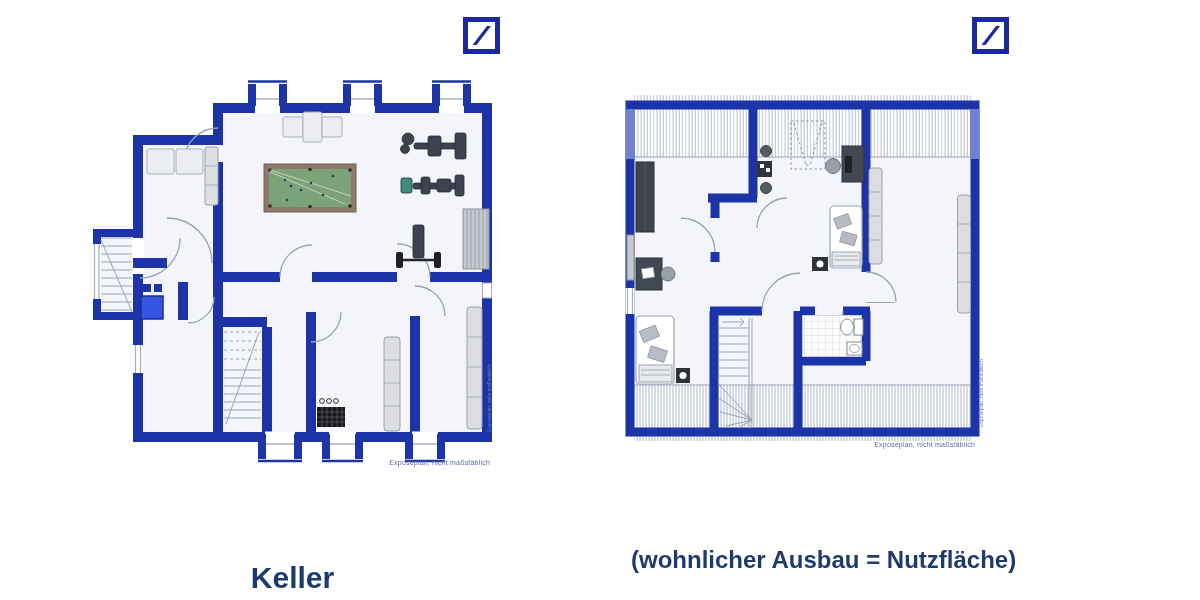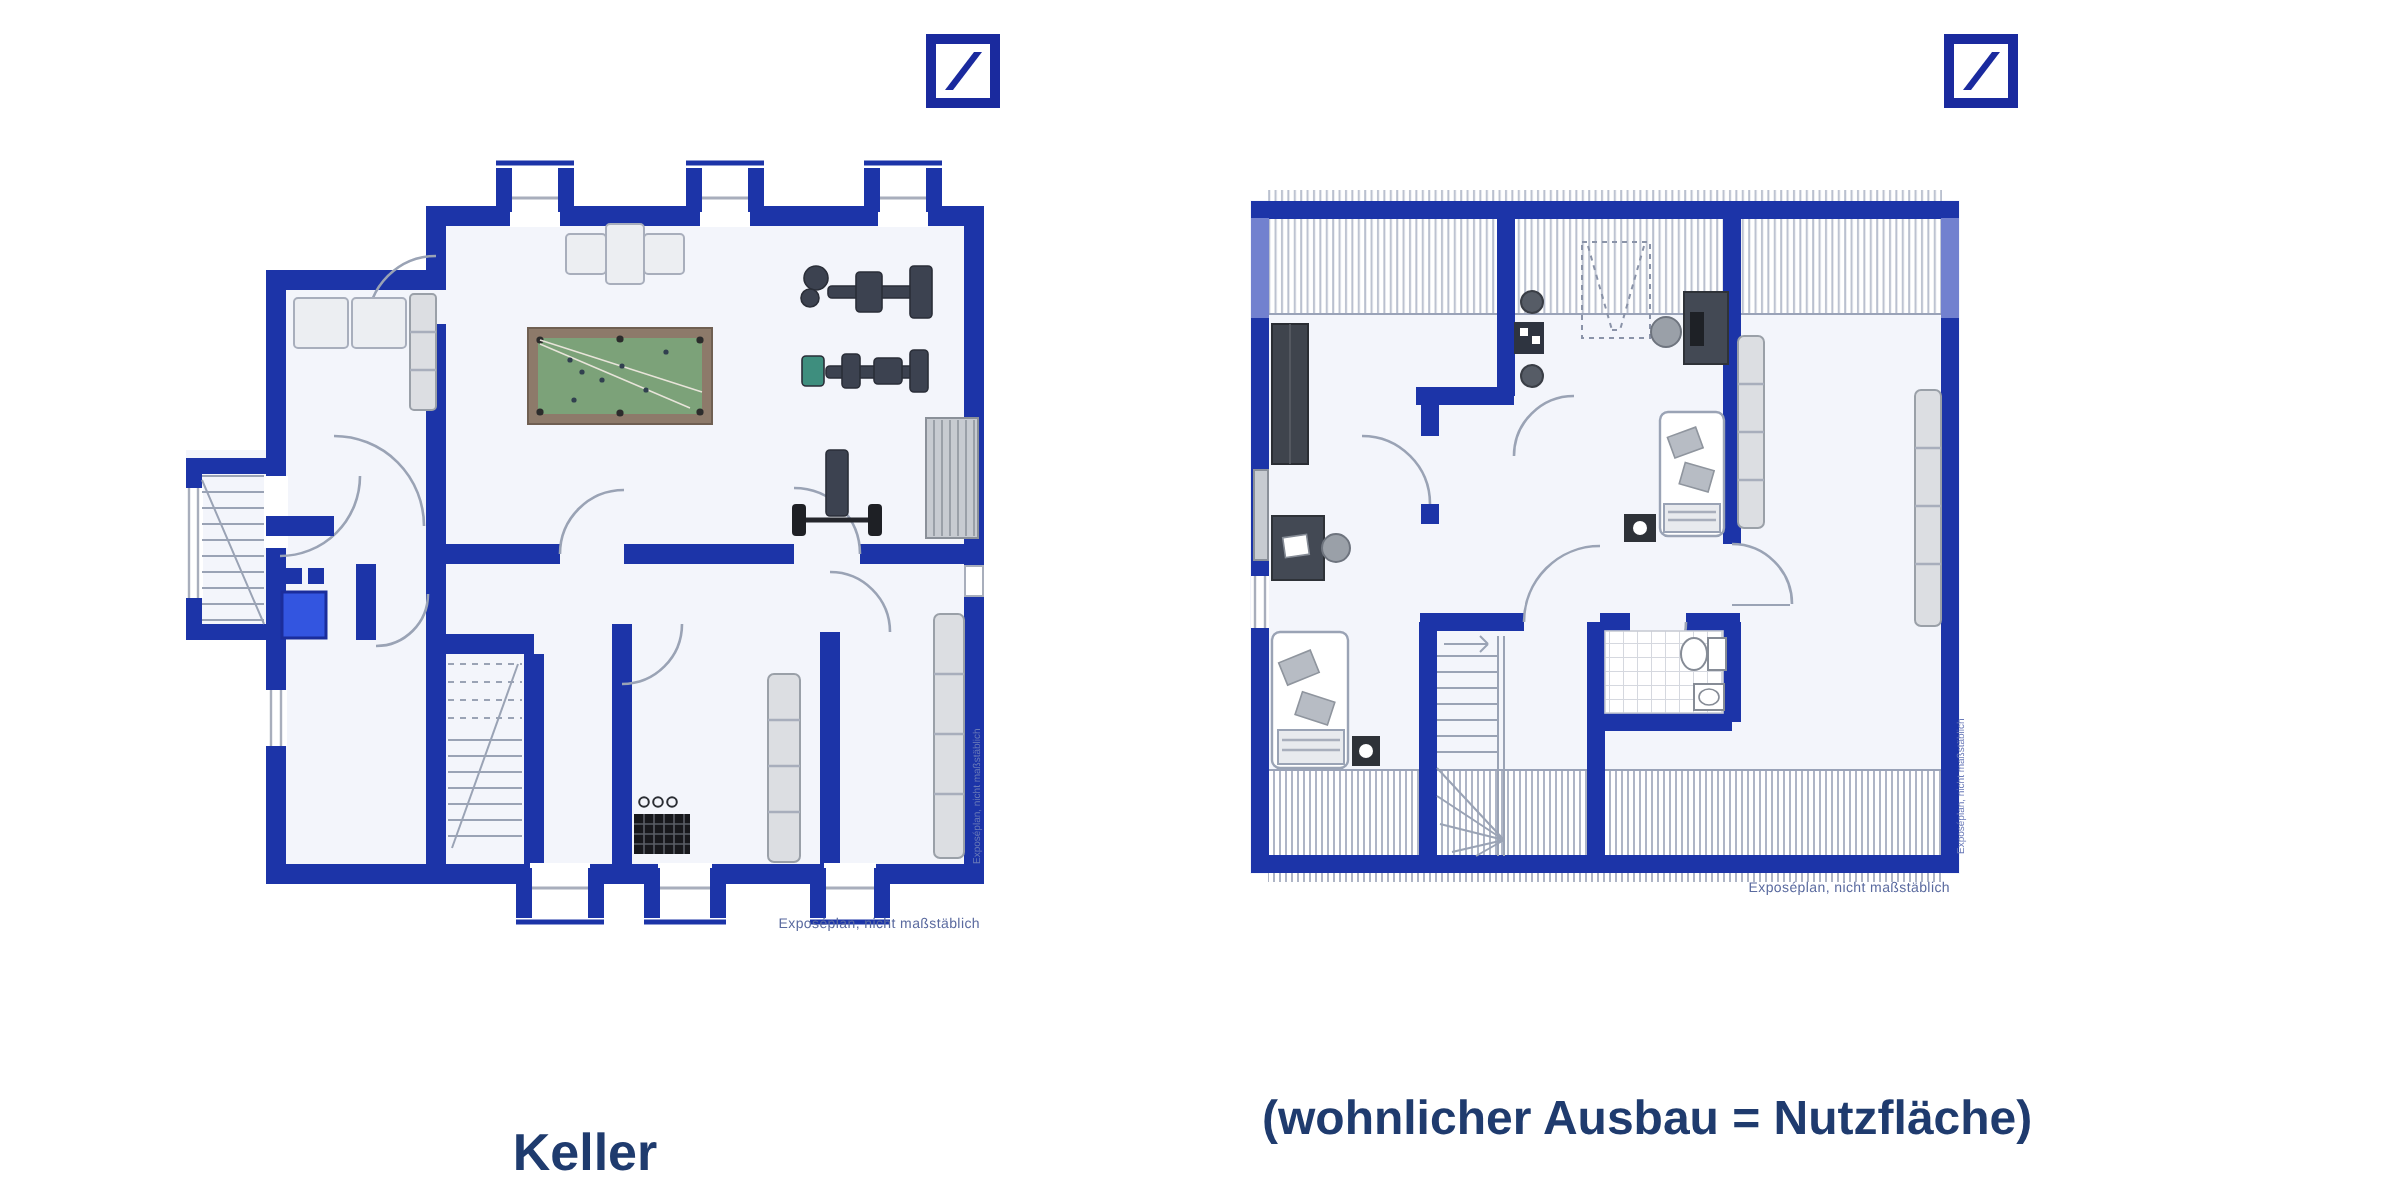--- a/index.html
+++ b/index.html
@@ -3,21 +3,21 @@
 <meta charset="utf-8">
 <style>
   html,body{margin:0;padding:0;background:#ffffff;}
   #stage{position:relative;width:1200px;height:600px;background:#fff;overflow:hidden;
          font-family:"Liberation Sans", sans-serif;}
   #planSvg{position:absolute;left:0;top:0;}
   .logo{position:absolute;width:37px;height:37px;}
   .logo-left{left:463px;top:17px;}
   .logo-right{left:972px;top:17px;}
   .caption{position:absolute;color:var(--caption_navy,#1F3B6E);font-weight:bold;}
-  .caption-keller{left:185px;top:561px;width:215px;text-align:center;font-size:26px;}
+  .caption-keller{left:185px;top:561px;width:215px;text-align:center;font-size:30px;}
   .caption-dach{left:631px;top:545px;font-size:24px;line-height:30px;white-space:nowrap;}
   .disclaimer{position:absolute;font-size:7px;color:var(--disclaimer_blue,#5A6A9F);
               width:170px;text-align:right;letter-spacing:.2px;}
   .disc-left{left:320px;top:459px;}
   .disc-right{left:805px;top:441px;}
   .watermark{position:absolute;font-size:5px;color:#6A7AB8;transform:rotate(-90deg);
              transform-origin:left top;white-space:nowrap;}
   .wm-left{left:486px;top:432px;}
   .wm-right{left:978px;top:427px;}
   

